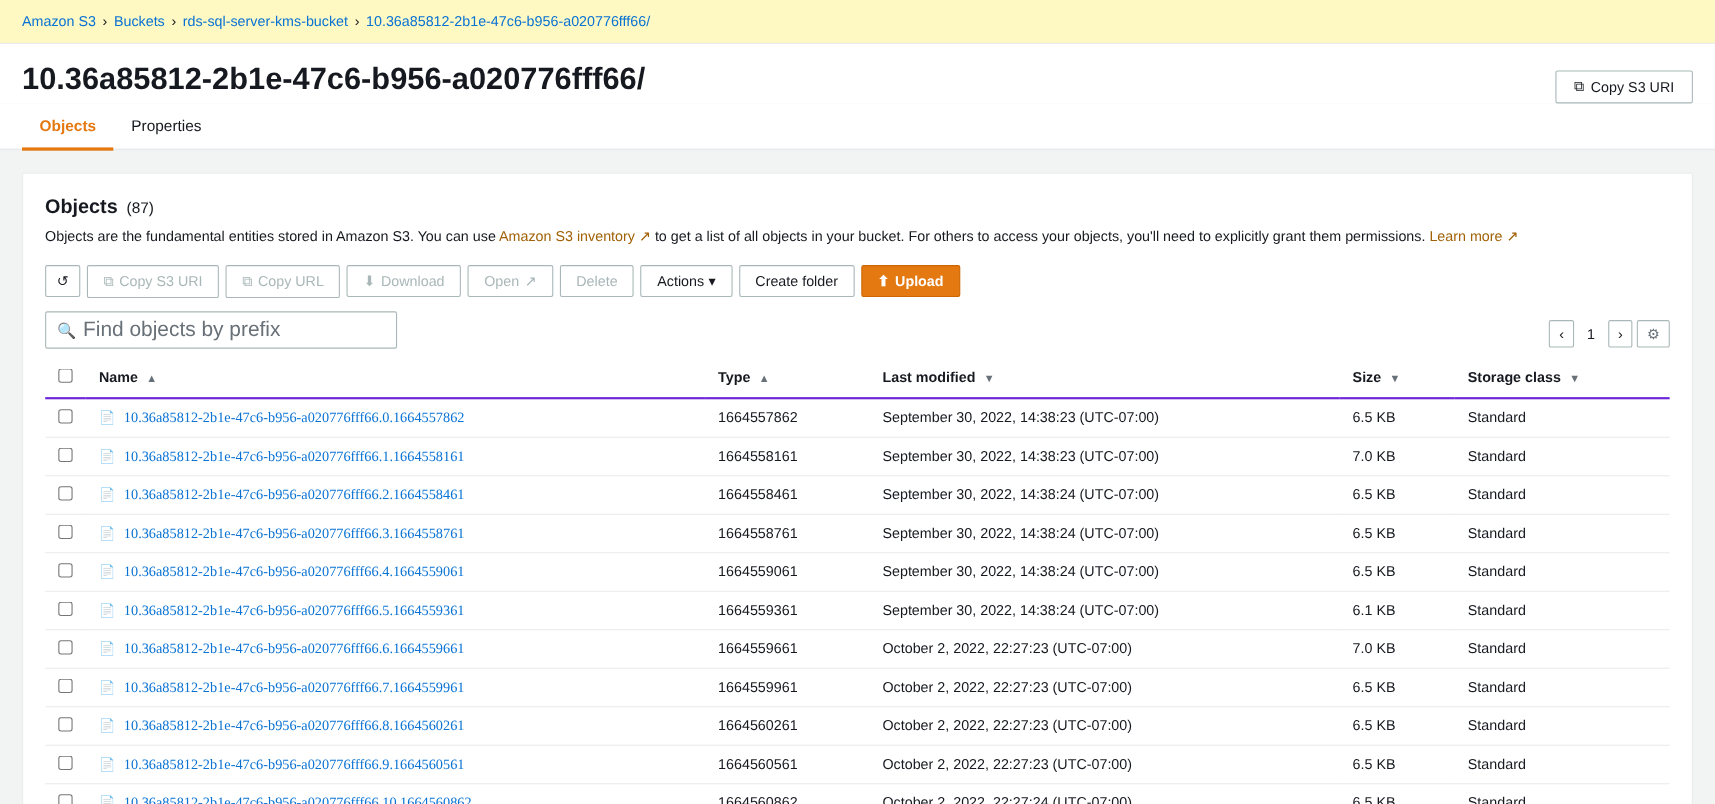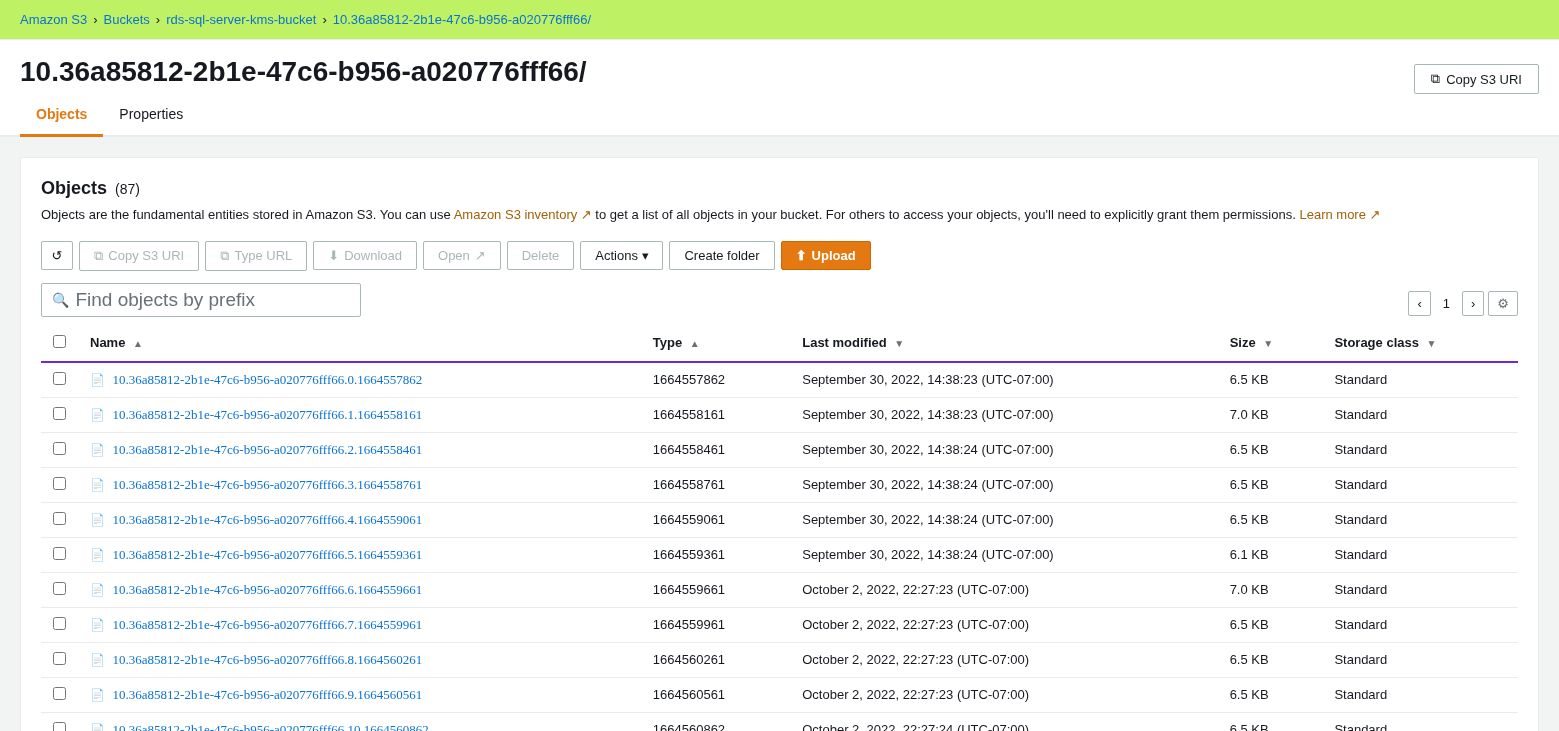--- a/index.html
+++ b/index.html
@@ -1,19 +1,19 @@
 <!DOCTYPE html>
 <html><head>
   <meta charset="utf-8">
   <style>
     * { box-sizing: border-box; margin: 0; padding: 0; }
     body { font-family: "Amazon Ember", Arial, sans-serif; font-size: 14px; color: #16191f; background: #f2f3f3; }
 
     
-    .breadcrumb { display: flex; align-items: center; padding: 12px 20px; font-size: 13px; color: #0972d3; background: #bef264; border-bottom: 1px solid #e9ebed; }
+    .breadcrumb { display: flex; align-items: center; padding: 12px 20px; font-size: 13px; color: #0972d3; background: #fef9c3; border-bottom: 1px solid #e9ebed; }
     .breadcrumb span { color: #16191f; margin: 0 6px; }
     .breadcrumb a { color: #0972d3; text-decoration: none; cursor: pointer; }
 
     
     .page-header { background: #fff; padding: 16px 20px 0 20px; display: flex; justify-content: space-between; align-items: flex-start; }
     .page-title { font-size: 28px; font-weight: 700; color: #16191f; }
     .copy-s3-uri-btn { display: flex; align-items: center; gap: 6px; padding: 6px 16px; border: 1px solid #aab7b8; background: #fff; color: #16191f; cursor: pointer; border-radius: 2px; font-size: 13px; white-space: nowrap; margin-top: 8px; }
 
     
     .tabs { background: #fff; padding: 0 20px; border-bottom: 2px solid #e9ebed; }
@@ -110,21 +110,21 @@
     <div class="toolbar">
       <button class="btn btn-icon">
         <span>↺</span>
       </button>
       <button class="btn disabled">
         <span>⧉</span>
         <span>Copy S3 URI</span>
       </button>
       <button class="btn disabled">
         <span>⧉</span>
-        <span>Type URL</span>
+        <span>Copy URL</span>
       </button>
       <button class="btn disabled">
         <span>⬇</span>
         <span>Download</span>
       </button>
       <button class="btn disabled">
         <span>Open</span>
         <span>↗</span>
       </button>
       <button class="btn disabled">

